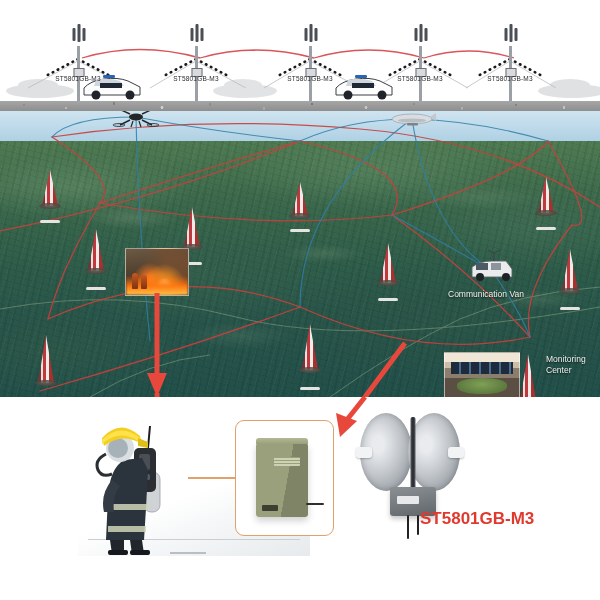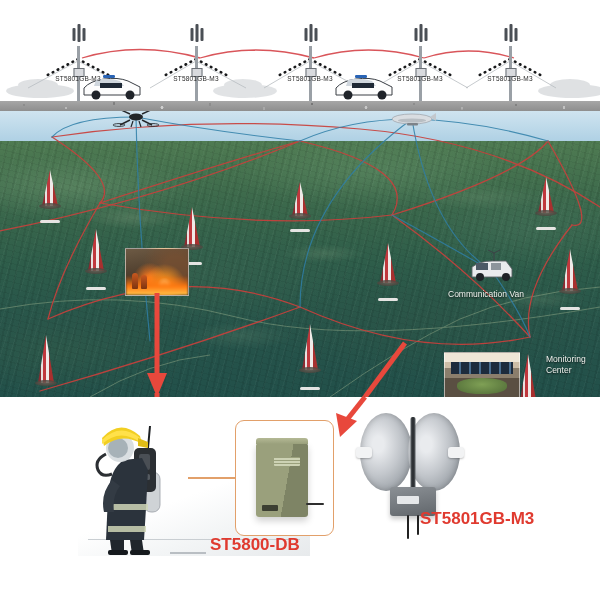--- a/index.html
+++ b/index.html
@@ -454,21 +454,20 @@
       <div id="db-device" style="left:20px;top:22px;width:52px;height:74px;">
         <span class="topface"></span>
         <span class="lbl"></span>
         <span class="ports"></span>
         <span class="whip"></span>
       </div>
     </div>
     <div class="callout-lead" style="left:188px;top:80px;width:48px;"></div>
     <div class="callout-lead" style="left:170px;top:155px;width:36px;height:2px;background:#b9bec3;"></div>
 
-    <div class="redlabel" style="left:210px;top:138px;font-size:17px;">ST5800-DB</div>
 
     <div id="dish-unit">
       <div class="dish" style="left:2px;">
         <span class="feed" style="left:-4px;"></span>
       </div>
       <div class="dish" style="left:50px;">
         <span class="feed" style="right:-4px;"></span>
       </div>
       <div class="dish-mast"></div>
       <div id="dish-box">

